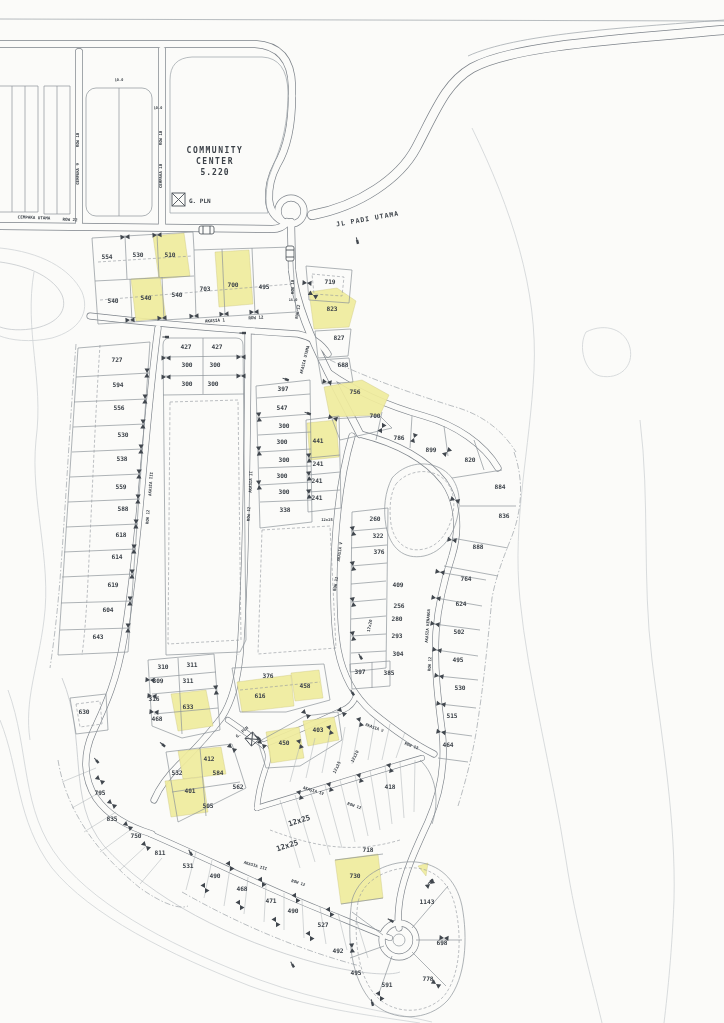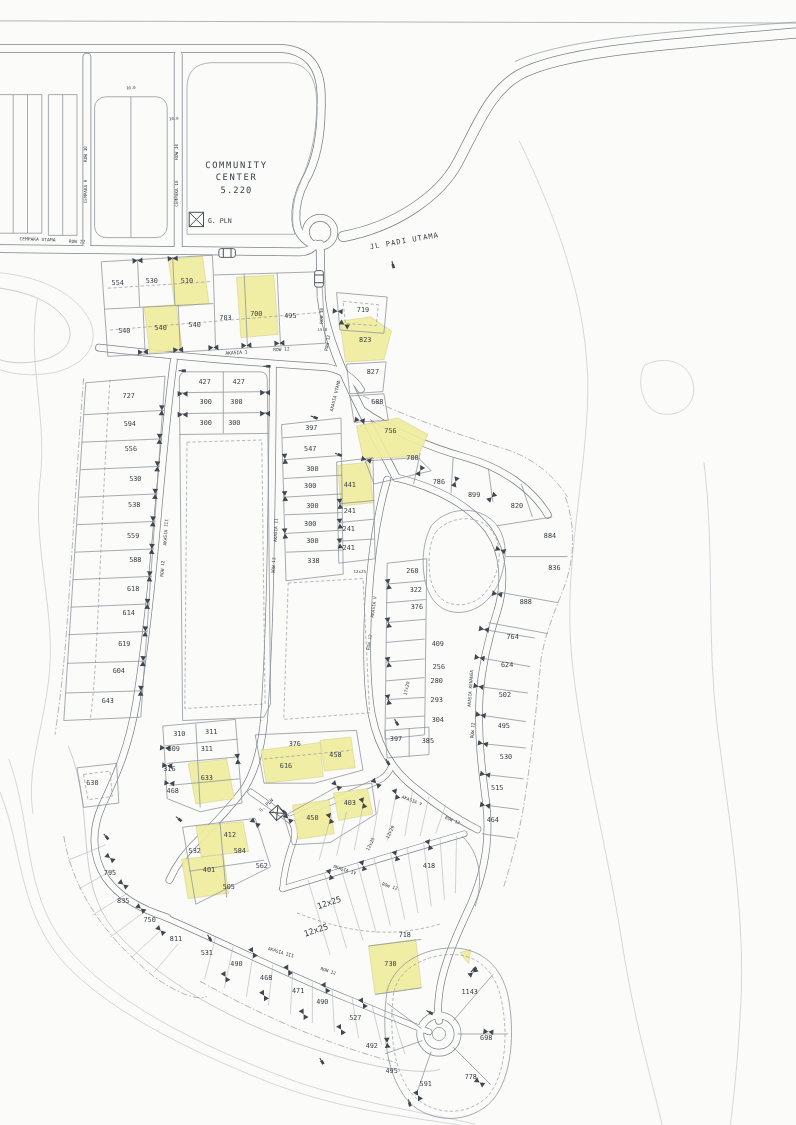--- a/index.html
+++ b/index.html
@@ -1,17 +1,17 @@
 <!DOCTYPE html>
 <html style="--hl: #f0ec9d;"><head>
 <meta charset="utf-8">
 <style>
   html,body{margin:0;padding:0;background:#eceae6;}
   #stage{position:relative;width:724px;height:1023px;background:#5eead4;overflow:hidden;
-         font-family:"DejaVu Sans Mono",monospace;}
+         font-family:"DejaVu Sans Mono",monospace;font-weight:bold;}
   svg{display:block}
   
   .p  {stroke:#8d939a;stroke-width:.7;fill:none}
   .pl {stroke:#aab0b5;stroke-width:.5;fill:none}
   .d  {stroke:#90969c;stroke-width:.6;fill:none;stroke-dasharray:3 2}
   .dd {stroke:#8d939a;stroke-width:.6;fill:none;stroke-dasharray:6 2 1.5 2}
   .sh {stroke:#cfd3d6;stroke-width:.8;fill:none}
   .sh2{stroke:#bdc1c5;stroke-width:.7;fill:none}
   .thin{stroke:#9aa0a6;stroke-width:.7;fill:none}
   

